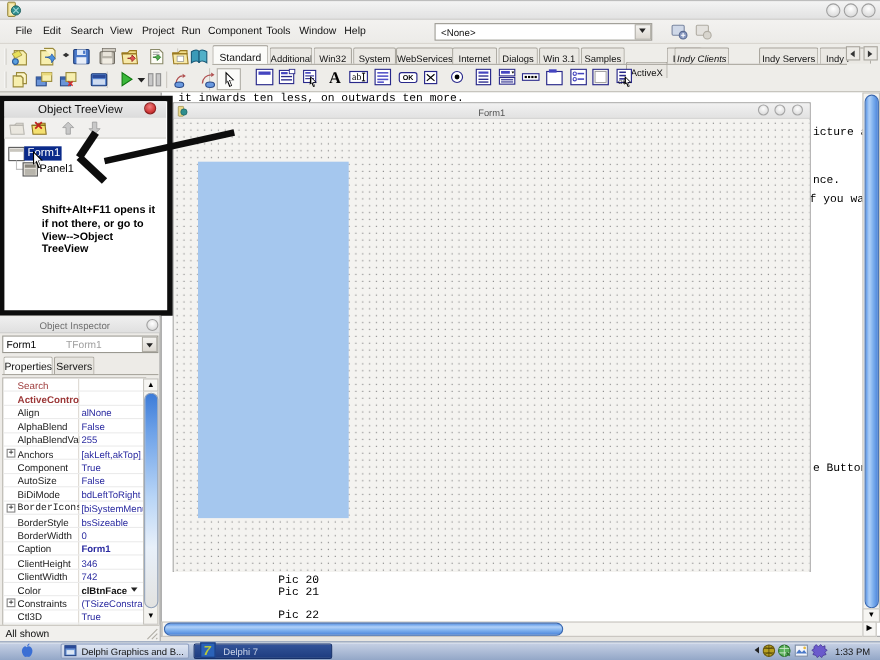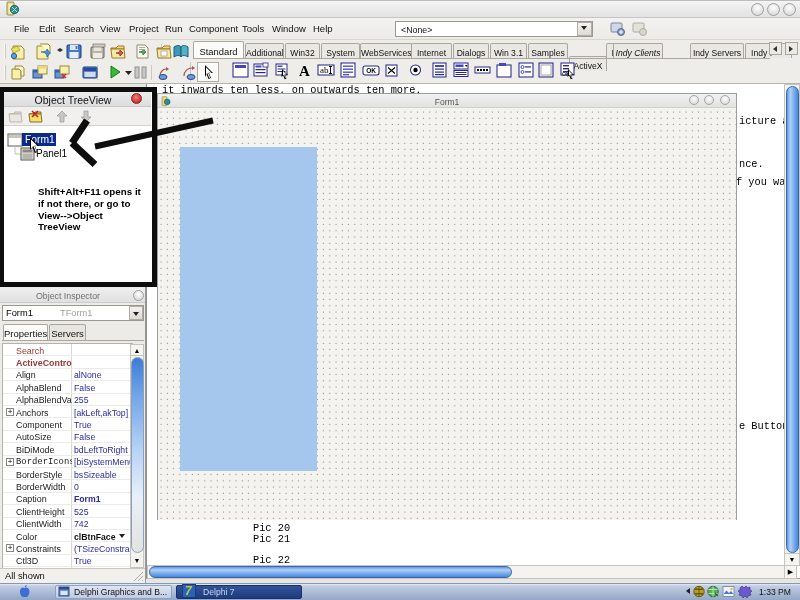--- a/index.html
+++ b/index.html
@@ -429,21 +429,21 @@
         <div class="pn t" style="top:125.5px;color:#1a1a1a;">BorderStyle</div>
         <div class="pv t" style="top:125.5px;">bsSizeable</div>
         <div class="row" style="top:136.4px;"></div>
         <div class="pn t" style="top:137.9px;color:#1a1a1a;">BorderWidth</div>
         <div class="pv t" style="top:137.9px;">0</div>
         <div class="row" style="top:148.8px;"></div>
         <div class="pn t" style="top:150.3px;color:#1a1a1a;">Caption</div>
         <div class="pv t" style="top:150.3px;font-weight:bold;">Form1</div>
         <div class="row" style="top:161.2px;"></div>
         <div class="pn t" style="top:162.7px;color:#1a1a1a;">ClientHeight</div>
-        <div class="pv t" style="top:162.7px;">525</div>
+        <div class="pv t" style="top:162.7px;">346</div>
         <div class="row" style="top:173.6px;"></div>
         <div class="pn t" style="top:175.1px;color:#1a1a1a;">ClientWidth</div>
         <div class="pv t" style="top:175.1px;">742</div>
         <div class="row" style="top:186.0px;"></div>
         <div class="pn t" style="top:187.5px;color:#1a1a1a;">Color</div>
         <div class="pv t" style="top:187.5px;font-weight:bold;color:#111;">clBtnFace</div>
         <div class="row" style="top:198.4px;"></div>
         <div class="pn t" style="top:199.9px;color:#1a1a1a;">Constraints</div>
         <div class="plus" style="top:200.4px;">+</div>
         <div class="pv t" style="top:199.9px;">(TSizeConstraint</div>

